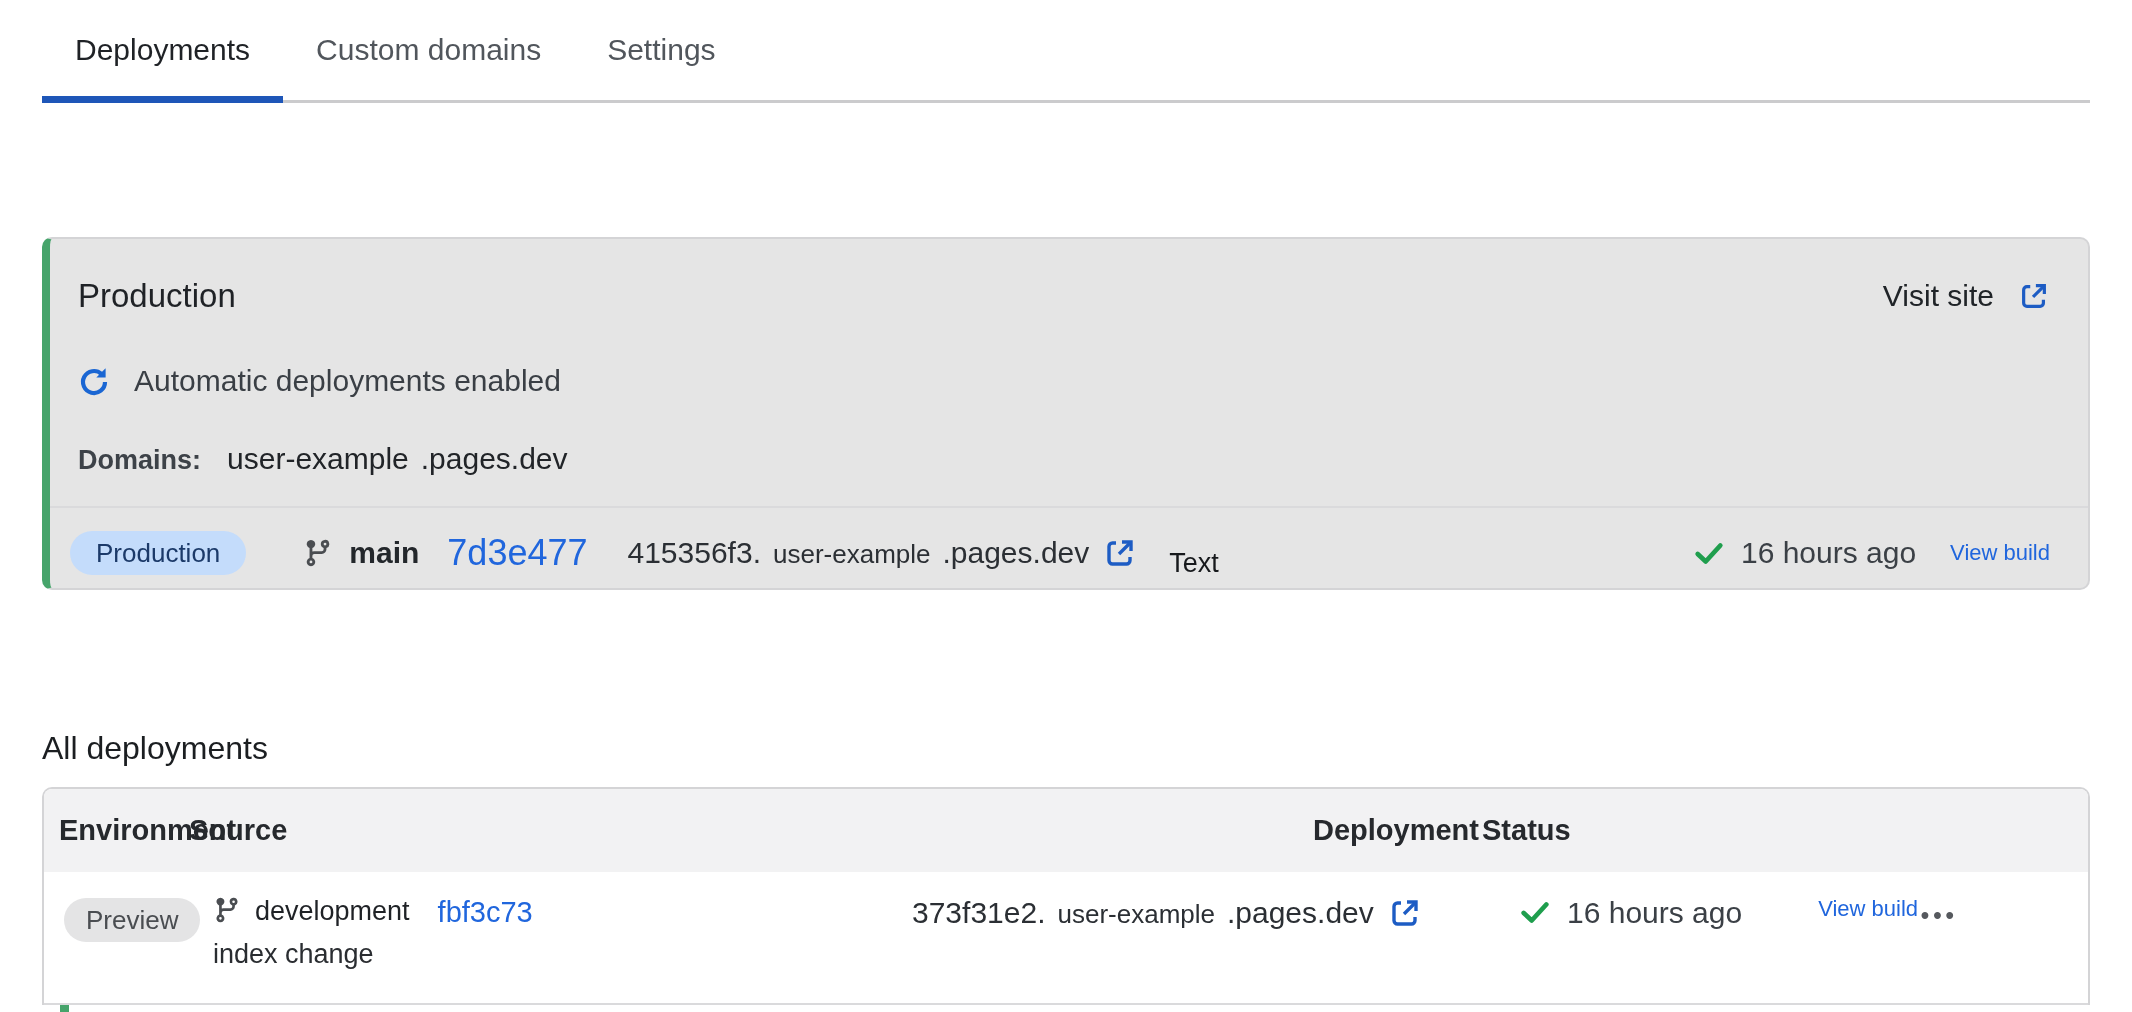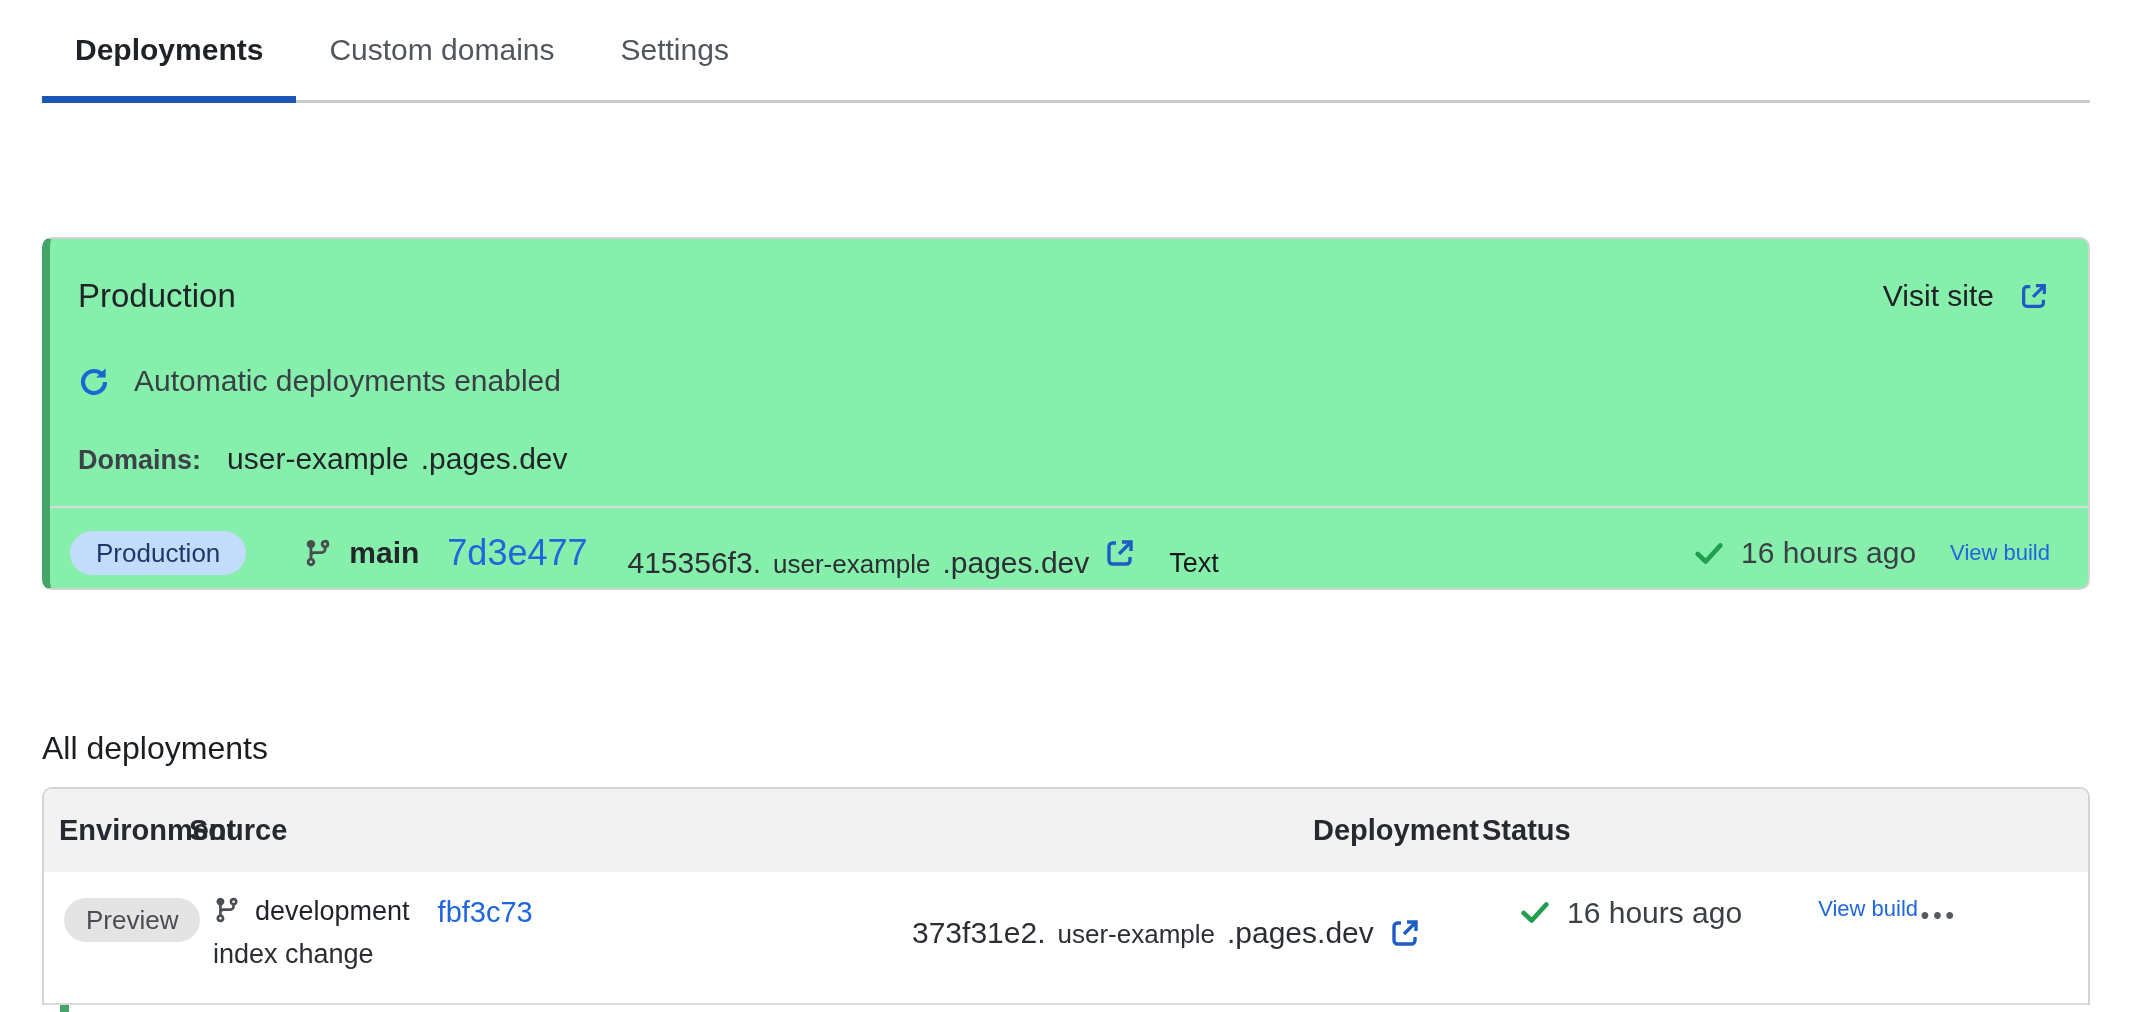--- a/index.html
+++ b/index.html
@@ -3,46 +3,46 @@
 <meta charset="utf-8">
 <style>
   html,body{margin:0;padding:0;background:#fff;}
   .page{position:relative;width:2132px;height:1012px;background:#ffffff;overflow:hidden;
         font-family:"Liberation Sans",sans-serif;color:#24272b;}
 
   
   .tabbar{display:flex;margin:0 42px;height:100px;border-bottom:3px solid #cbcbcd;}
   .tab{display:flex;align-items:center;padding:0 33px;font-size:30px;color:#51565c;
        position:relative;cursor:pointer;}
-  .tab.active{font-weight:700;color:#1f2226;text-align:center;}
+  .tab.active{font-weight:400;color:#1f2226;text-align:center;}
   .tab.active::after{content:"";position:absolute;left:0;right:0;bottom:-3px;height:7px;background:#1e56b8;}
 
   
   .card{margin:134px 42px 0;height:353px;box-sizing:border-box;
-        border:2px solid #d4d4d6;border-left:8px solid #46a46b;border-radius:10px;background:#86efac;}
+        border:2px solid #d4d4d6;border-left:8px solid #46a46b;border-radius:10px;background:#e5e5e5;}
   .card-body{padding:38px 38px 0 28px;}
   .card-title-row{display:flex;justify-content:space-between;align-items:center;}
   .card-title{font-size:33px;color:#1f2226;}
   .visit-site{display:flex;align-items:center;gap:24px;font-size:30px;color:#202428;cursor:pointer;}
   .auto-row{margin-top:49px;display:flex;align-items:flex-end;gap:24px;font-size:30px;color:#3a3f45;}
   .domains-row{margin-top:44px;display:flex;align-items:baseline;font-size:30px;color:#212428;}
   .domains-label{font-size:27px;font-weight:700;color:#3d4248;}
   .domains-row .dname{margin-left:26px;}
   .domains-row .dsuffix{margin-left:12px;}
   .card-divider{margin-top:30px;border-top:2px solid #dadadc;}
   .prod-row{display:flex;align-items:center;height:89px;padding:0 38px 0 20px;}
 
   .badge{display:inline-block;border-radius:999px;line-height:30px;white-space:nowrap;}
   .badge.prod{background:#c4dcfb;color:#1c3a69;font-size:26px;padding:7px 26px;}
   .badge.preview{background:#e4e4e5;color:#4a4d51;font-size:26px;padding:7px 22px;}
 
   .branch-icon{margin-left:57px;display:inline-flex;}
   .branch-name{margin-left:16px;font-size:30px;font-weight:700;color:#23272b;}
   .commit-link{margin-left:28px;font-size:36px;color:#2066dd;cursor:pointer;}
-  .deploy-url{display:inline-flex;align-items:baseline;margin-top:20px;}
+  .deploy-url{display:inline-flex;align-items:baseline;}
   .deploy-url .u-prefix{margin-left:40px;font-size:30px;color:#2b2f34;}
   .deploy-url .u-name{margin-left:12px;font-size:26px;color:#2b2f34;}
   .deploy-url .u-suffix{margin-left:12px;font-size:30px;color:#2b2f34;}
   .ext-icon{margin-left:14px;align-self:center;display:inline-flex;cursor:pointer;}
   .note-text{margin-left:32px;font-size:27px;color:#17191c;transform:translateY(11px);}
   .status-group{margin-left:auto;display:flex;align-items:center;}
   .status-time{margin-left:16px;font-size:30px;color:#3b4046;}
   .view-build{margin-left:34px;font-size:22px;color:#2066dd;cursor:pointer;}
 
   

